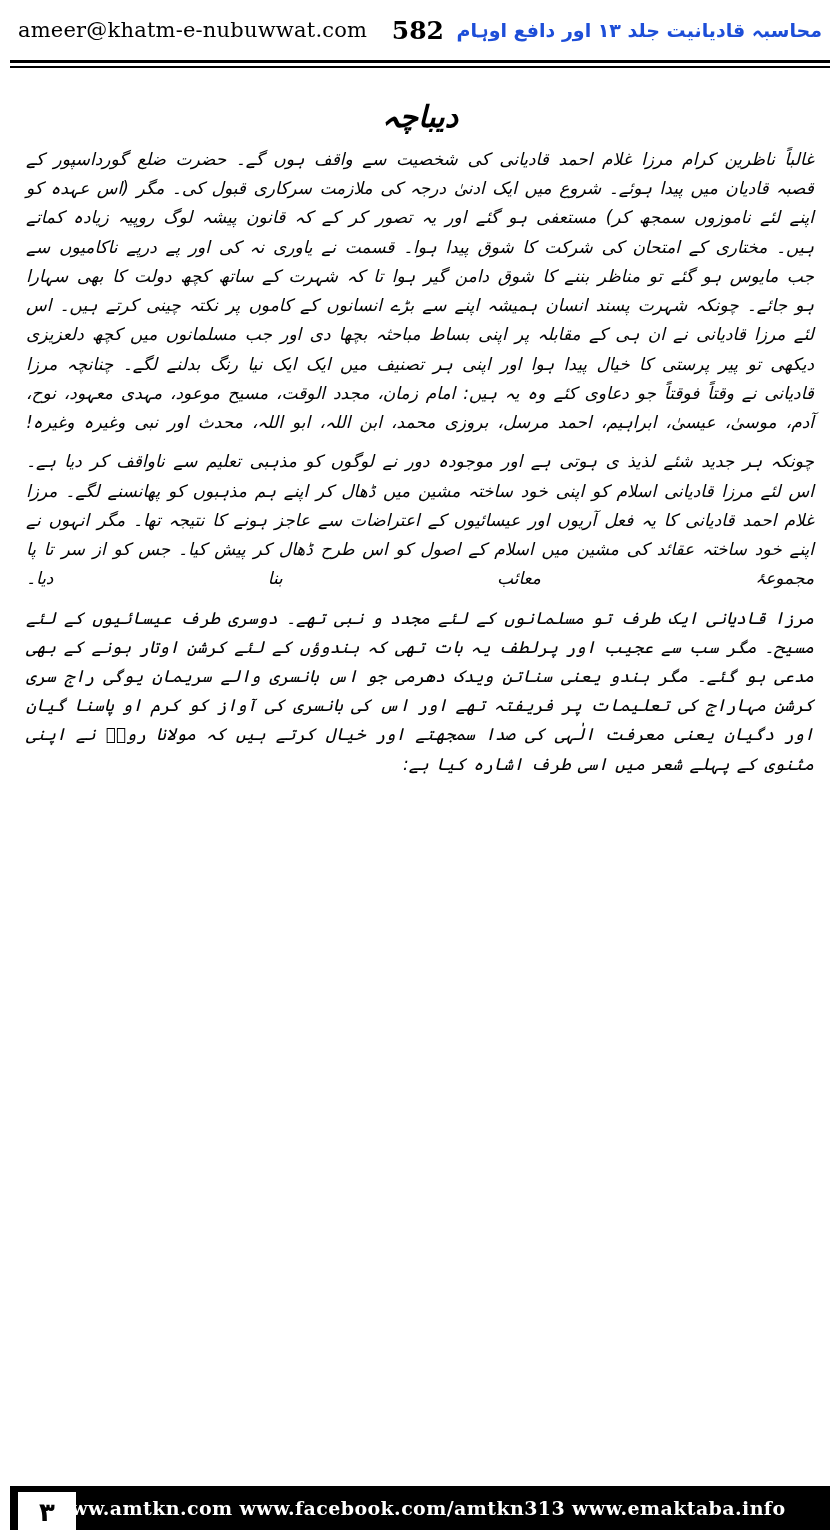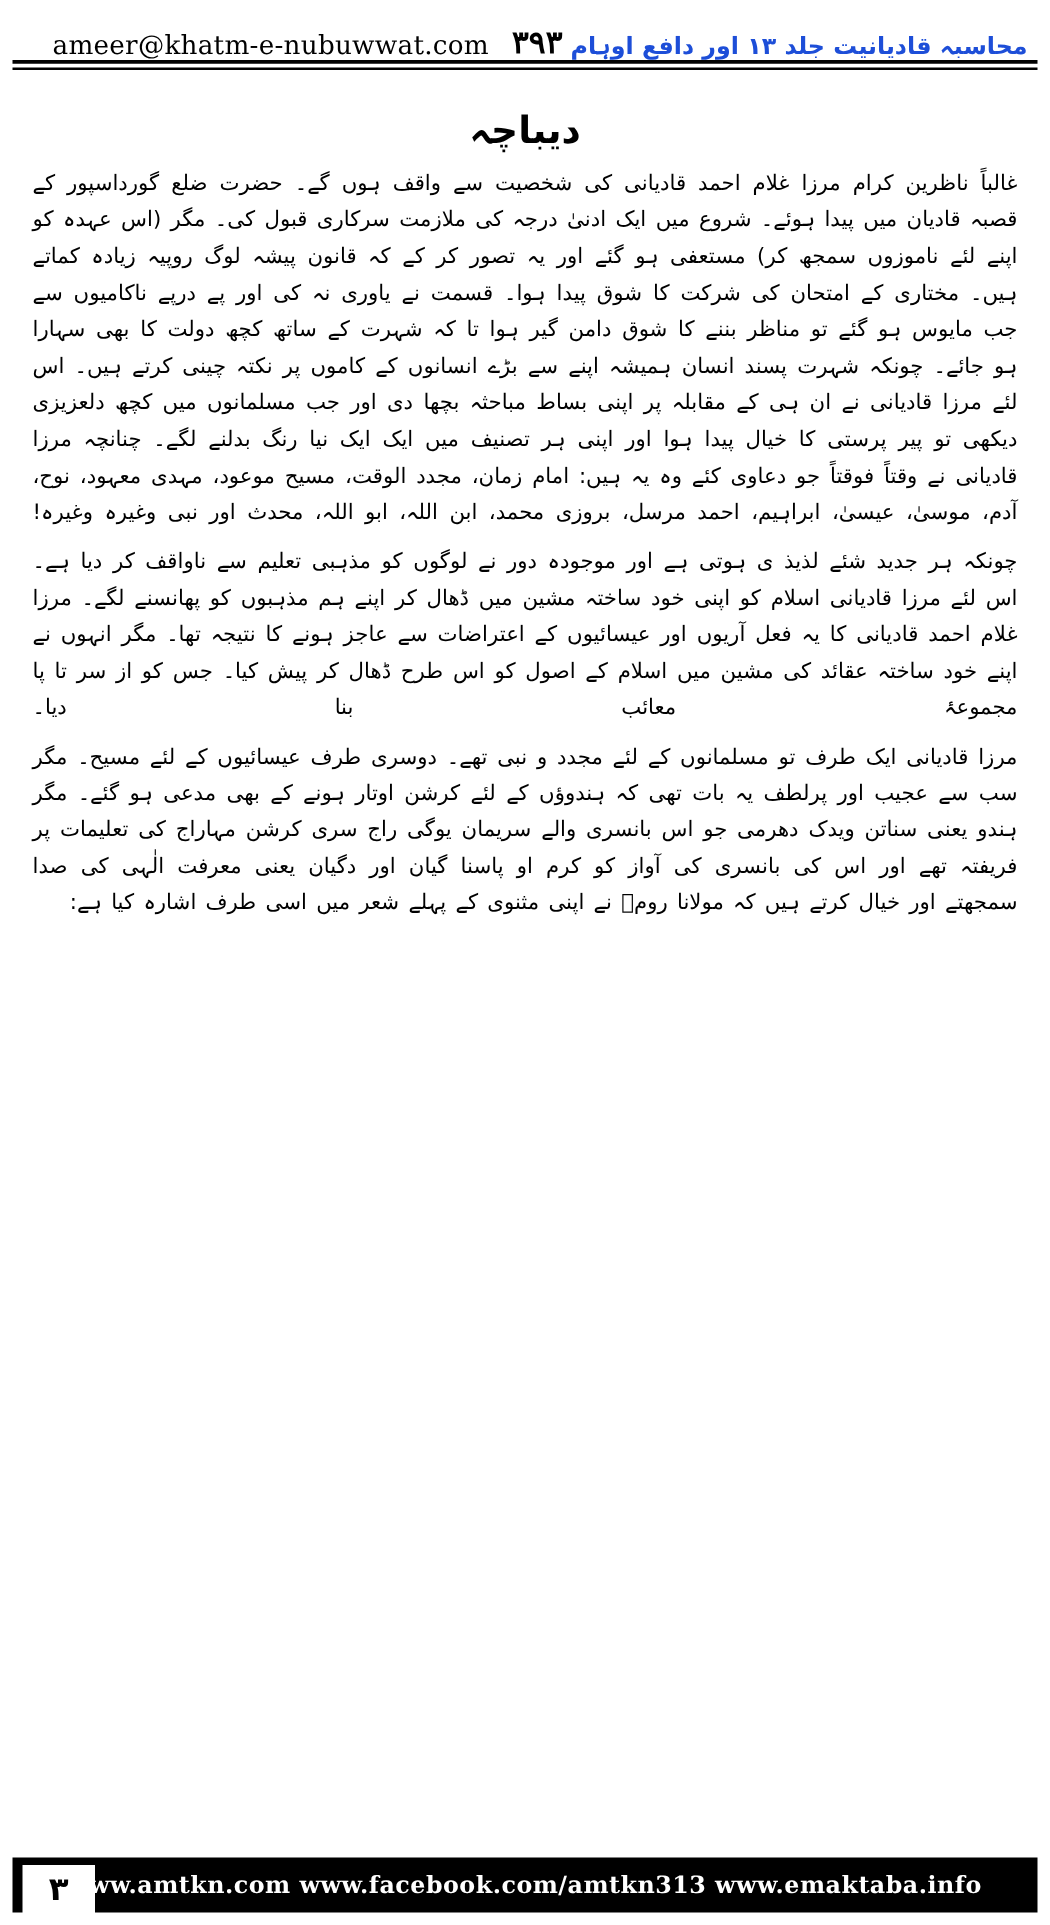--- a/index.html
+++ b/index.html
@@ -18,27 +18,26 @@
   .page {
     position: absolute;
     inset: 0;
     display: flex;
     flex-direction: column;
   }
 
   
   .header {
     position: relative;
-    height: 48px;
+    height: 60px;
     flex: none;
     padding: 0 18px;
     display: flex;
-    align-items: flex-end;
+    align-items: center;
     justify-content: space-between;
-    margin-left: 24px;
   }
   .header-left {
     font-family: "DejaVu Serif", serif;
     font-size: 21px;
     letter-spacing: .2px;
     white-space: nowrap;
     color: #000;
   }
   .header-center {
     font-family: "DejaVu Serif", serif;
@@ -65,20 +64,21 @@
     border-top: 2px solid #000;
     margin-top: 3px;
   }
 
   
   .content {
     flex: 1 1 auto;
     direction: rtl;
     padding: 26px 26px 16px 26px;
     overflow: hidden;
+    font-style: italic;
   }
   .doc-title {
     text-align: center;
     font-size: 30px;
     font-weight: bold;
     letter-spacing: 1px;
     margin: 0 0 6px 0;
     line-height: 1.5;
   }
   .para {
@@ -136,21 +136,21 @@
     display: flex;
   }
 </style>
 </head>
 <body>
 
 <div class="page">
 
   <div class="header">
     <div class="header-left">ameer@khatm-e-nubuwwat.com</div>
-    <div class="header-center">۳۹۳</div>
+    <div class="header-center">582</div>
     <div class="header-right">محاسبہ قادیانیت جلد ۱۳ اور دافع اوہام</div>
   </div>
 
   <div class="rule"></div>
   <div class="rule thin"></div>
 
   <div class="content">
     <h1 class="doc-title">دیباچہ</h1>
 
     <p class="para">غالباً ناظرین کرام مرزا غلام احمد قادیانی کی شخصیت سے واقف ہوں گے۔ حضرت ضلع گورداسپور کے قصبہ قادیان میں پیدا ہوئے۔ شروع میں ایک ادنیٰ درجہ کی ملازمت سرکاری قبول کی۔ مگر (اس عہدہ کو اپنے لئے ناموزوں سمجھ کر) مستعفی ہو گئے اور یہ تصور کر کے کہ قانون پیشہ لوگ روپیہ زیادہ کماتے ہیں۔ مختاری کے امتحان کی شرکت کا شوق پیدا ہوا۔ قسمت نے یاوری نہ کی اور پے درپے ناکامیوں سے جب مایوس ہو گئے تو مناظر بننے کا شوق دامن گیر ہوا تا کہ شہرت کے ساتھ کچھ دولت کا بھی سہارا ہو جائے۔ چونکہ شہرت پسند انسان ہمیشہ اپنے سے بڑے انسانوں کے کاموں پر نکتہ چینی کرتے ہیں۔ اس لئے مرزا قادیانی نے ان ہی کے مقابلہ پر اپنی بساط مباحثہ بچھا دی اور جب مسلمانوں میں کچھ دلعزیزی دیکھی تو پیر پرستی کا خیال پیدا ہوا اور اپنی ہر تصنیف میں ایک ایک نیا رنگ بدلنے لگے۔ چنانچہ مرزا قادیانی نے وقتاً فوقتاً جو دعاوی کئے وہ یہ ہیں: امام زمان، مجدد الوقت، مسیح موعود، مہدی معہود، نوح، آدم، موسیٰ، عیسیٰ، ابراہیم، احمد مرسل، بروزی محمد، ابن اللہ، ابو اللہ، محدث اور نبی وغیرہ وغیرہ!</p>

